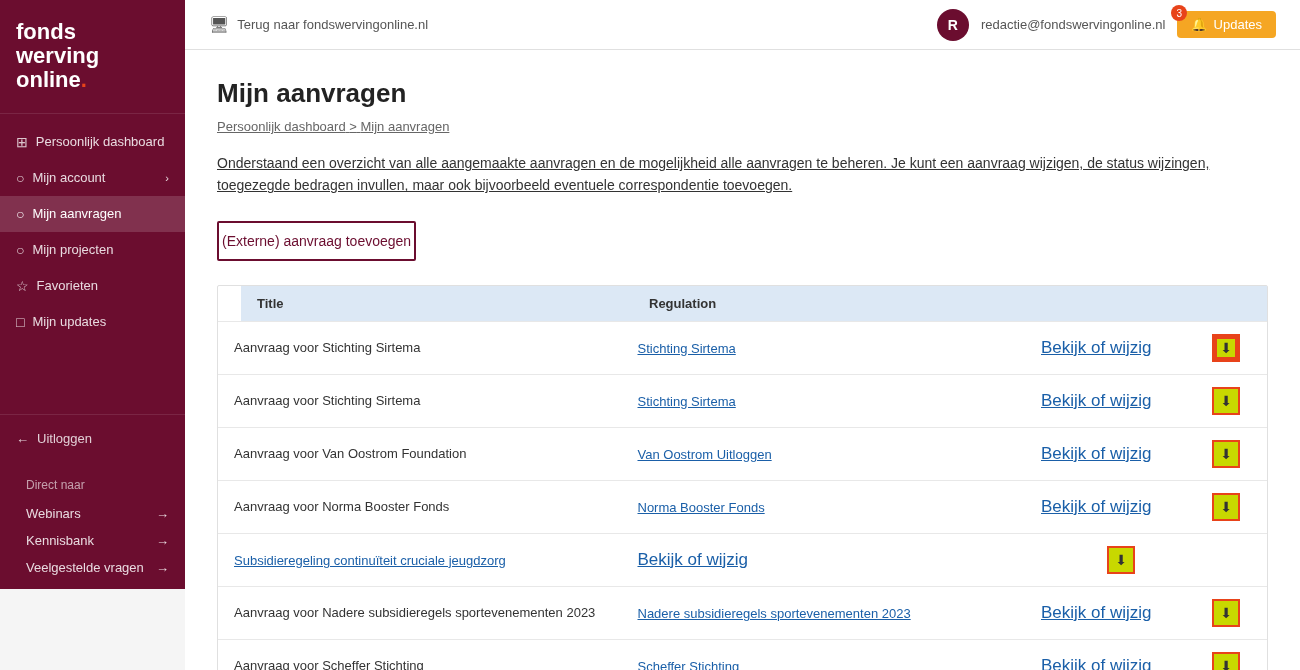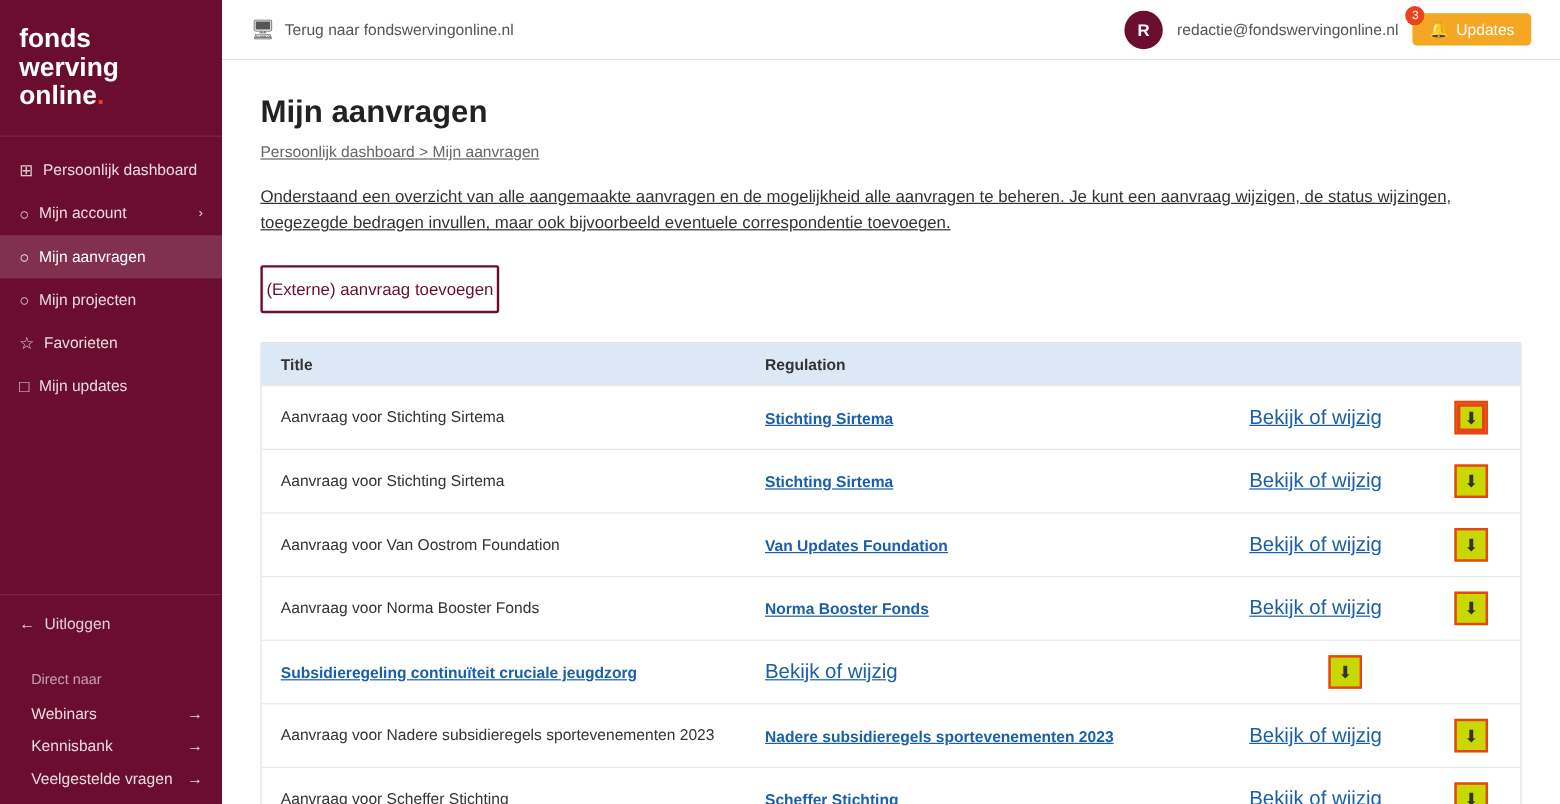--- a/index.html
+++ b/index.html
@@ -6,21 +6,21 @@
     body { font-family: Arial, sans-serif; font-size: 14px; display: flex; height: 670px; overflow: hidden; background: #f5f5f5; }
 
     
     .sidebar {
       width: 185px;
       background: #6b0d2f;
       color: white;
       display: flex;
       flex-direction: column;
       flex-shrink: 0;
-      height: 670px;
+      height: 589px;
     }
     .sidebar-logo {
       padding: 20px 16px;
       border-bottom: 1px solid rgba(255,255,255,0.1);
     }
     .logo-text {
       font-size: 22px;
       font-weight: bold;
       color: white;
       line-height: 1.1;
@@ -201,35 +201,35 @@
       border-radius: 2px;
     }
     .table-header {
       display: grid;
       grid-template-columns: 1fr 1fr 160px 50px;
       background: #dce8f5;
       padding: 10px 16px;
       font-weight: bold;
       color: #333;
       font-size: 13px;
+      margin-left: 23px;
     }
     .table-row {
       display: grid;
       grid-template-columns: 1fr 1fr 160px 50px;
       padding: 12px 16px;
       border-top: 1px solid #e8e8e8;
       align-items: center;
     }
     .table-row:last-child { border-bottom: none; }
     .row-title { color: #333; font-size: 13px; }
     .row-regulation a {
       color: #1a5fa8;
       text-decoration: underline;
       font-size: 13px;
-      font-weight: bold;
     }
     .row-action a {
       color: #1a5fa8;
       text-decoration: underline;
       font-size: 17px;
       text-align: right;
     }
     .row-download {
       display: flex;
       align-items: center;
@@ -374,21 +374,21 @@
     <span class="row-regulation"><a href="#">Stichting Sirtema</a></span>
     <span class="row-action"><a href="#">Bekijk of wijzig</a></span>
     <span class="row-download">
       <div class="download-btn" style="">
         <span>⬇</span>
       </div>
     </span>
   </div>
           <div class="table-row">
     <span class="row-title">Aanvraag voor Van Oostrom Foundation</span>
-    <span class="row-regulation"><a href="#">Van Updates Foundation</a></span>
+    <span class="row-regulation"><a href="#">Van Oostrom Uitloggen</a></span>
     <span class="row-action"><a href="#">Bekijk of wijzig</a></span>
     <span class="row-download">
       <div class="download-btn" style="">
         <span>⬇</span>
       </div>
     </span>
   </div>
           <div class="table-row">
     <span class="row-title">Aanvraag voor Norma Booster Fonds</span>
     <span class="row-regulation"><a href="#">Norma Booster Fonds</a></span>

